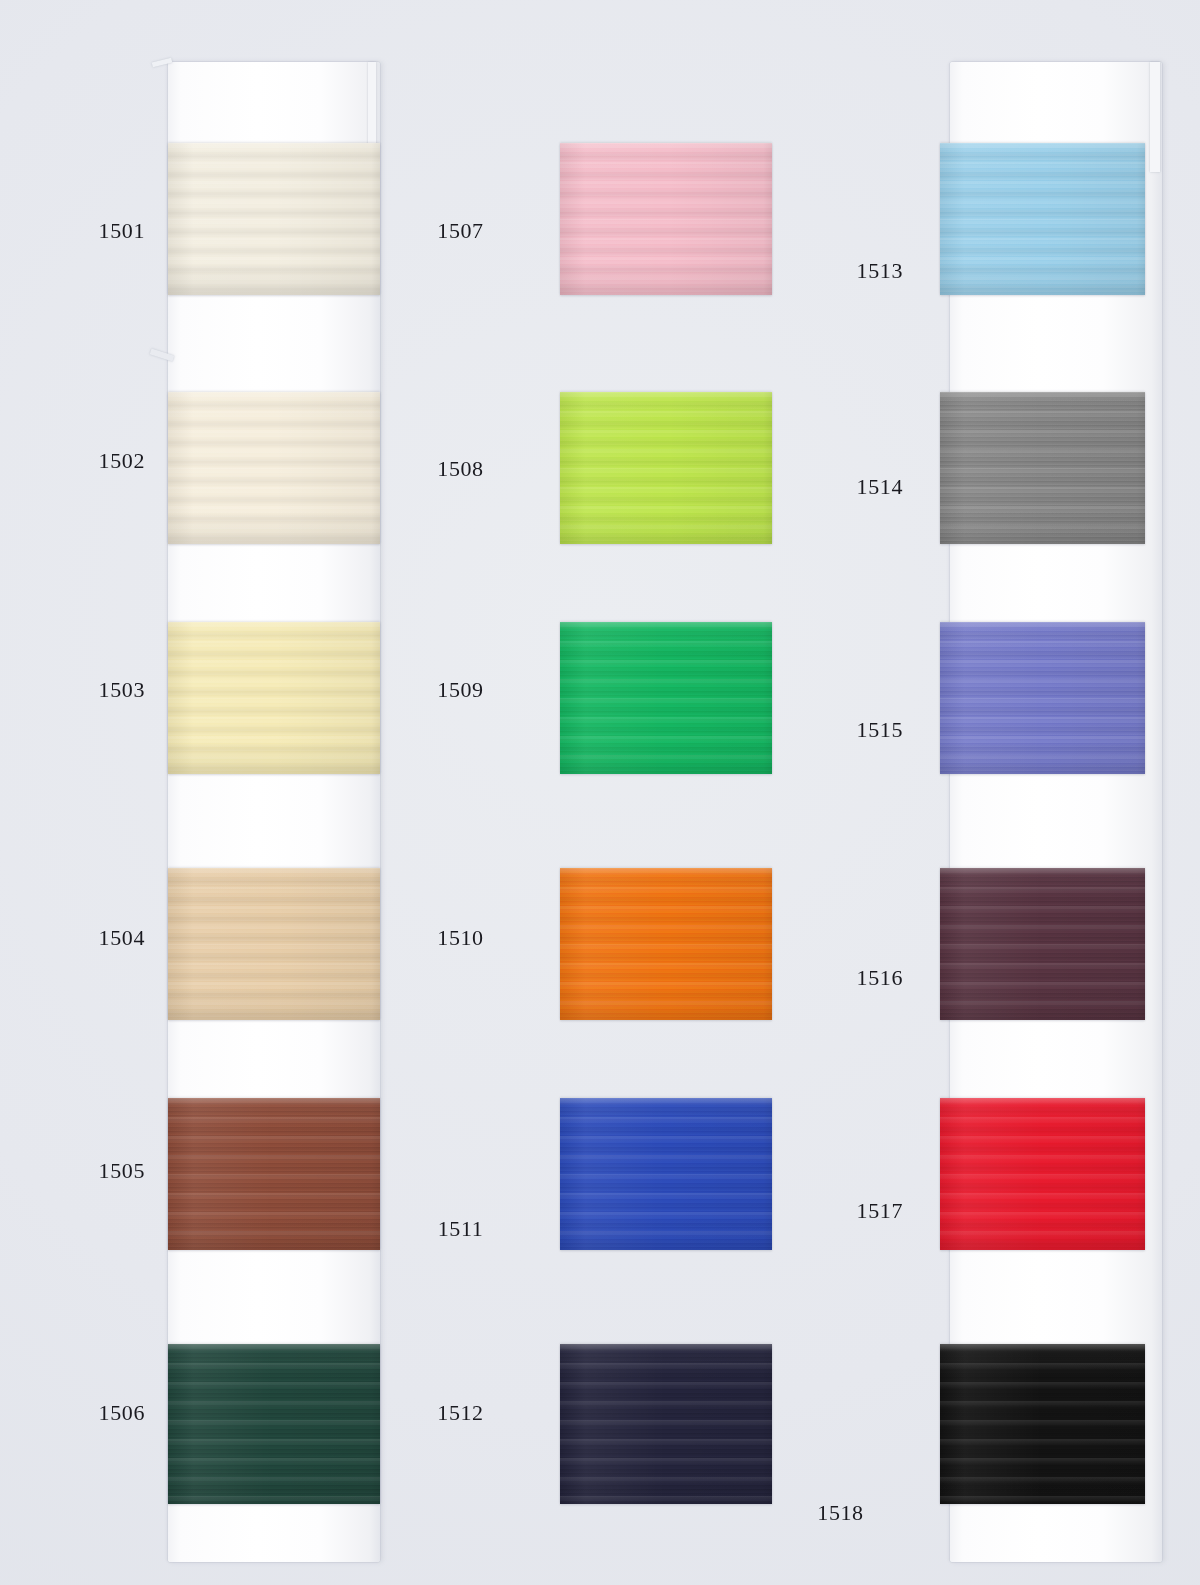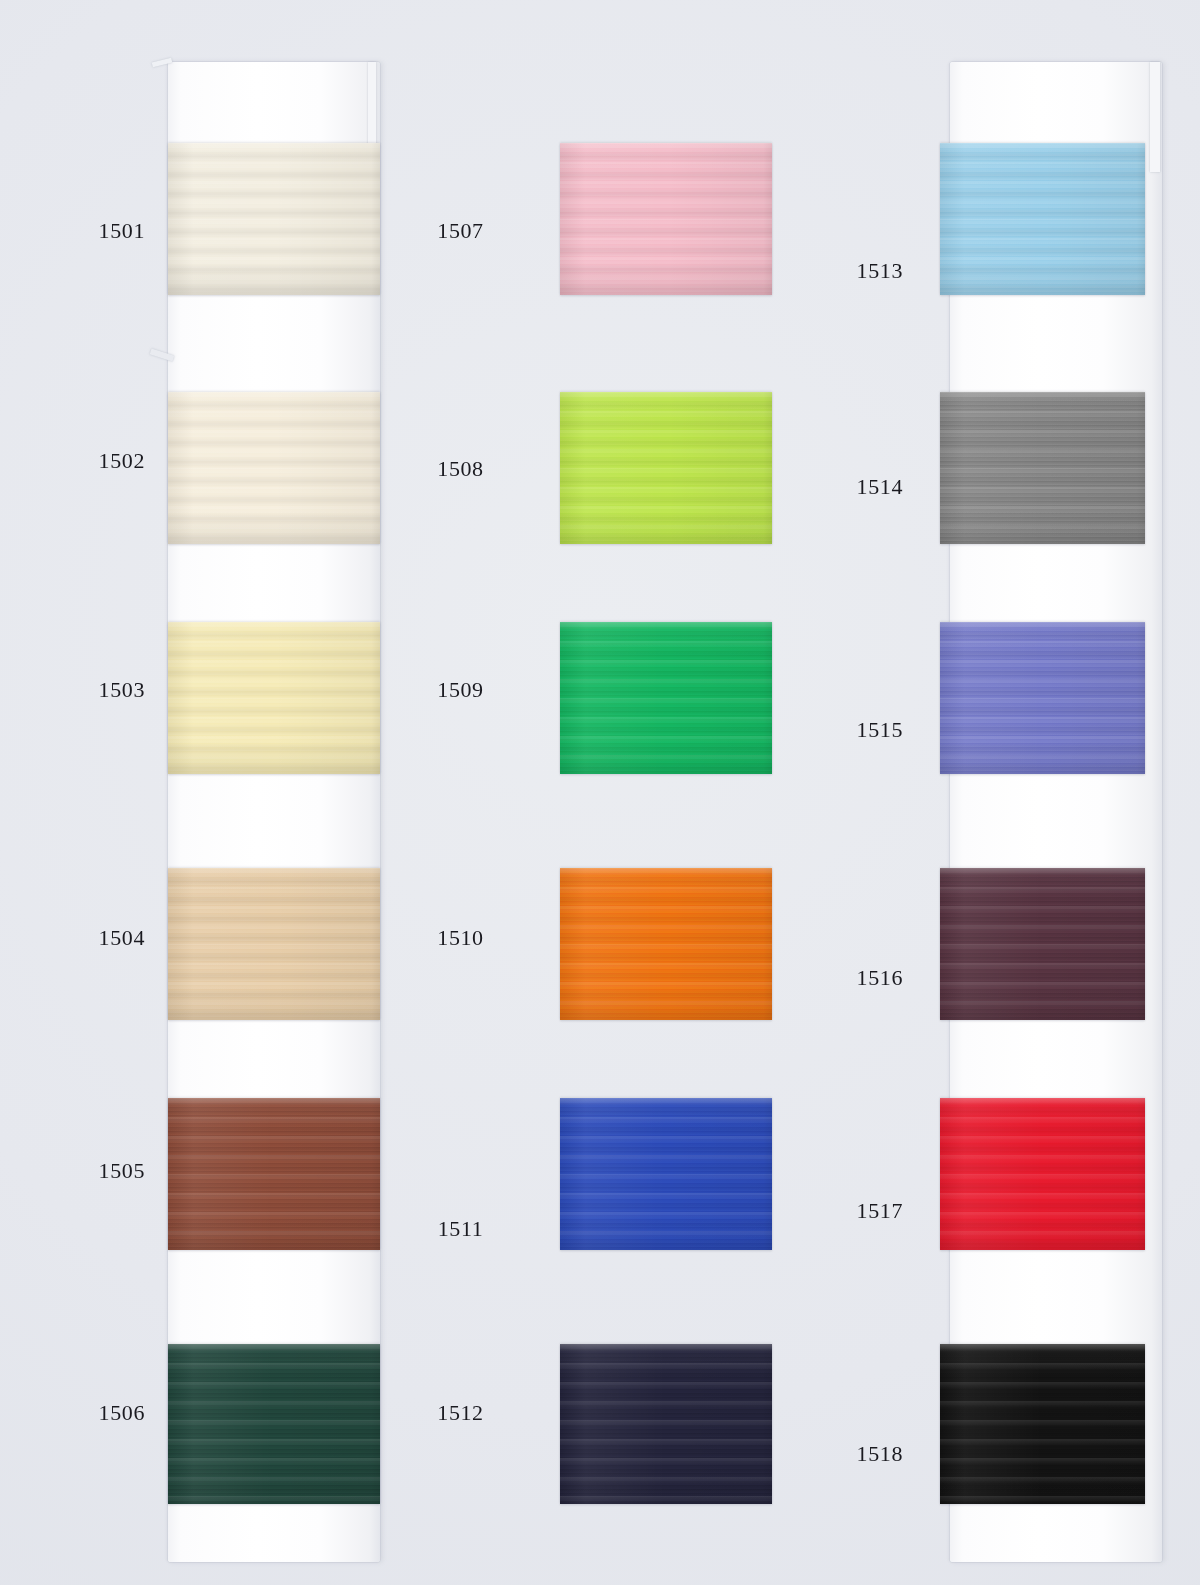--- a/index.html
+++ b/index.html
@@ -263,16 +263,16 @@
         <div class="threads"></div>
         <div class="threads2"></div>
         <div class="shade"></div>
       </div>
       <div class="swatch-label lbl-col-2" style="top: 1158px;">1517</div>
       <div class="swatch" style="left: 940px; top: 1344px; width: 205px; height: 160px; background: rgb(18, 18, 18);">
         <div class="threads"></div>
         <div class="threads2"></div>
         <div class="shade"></div>
       </div>
-      <div class="swatch-label lbl-col-2" style="top: 1401px;">1518</div>
+      <div class="swatch-label lbl-col-2" style="top: 1460px; text-align: center;">1518</div>
     </div>
 
 </div>
 
 </body></html>

